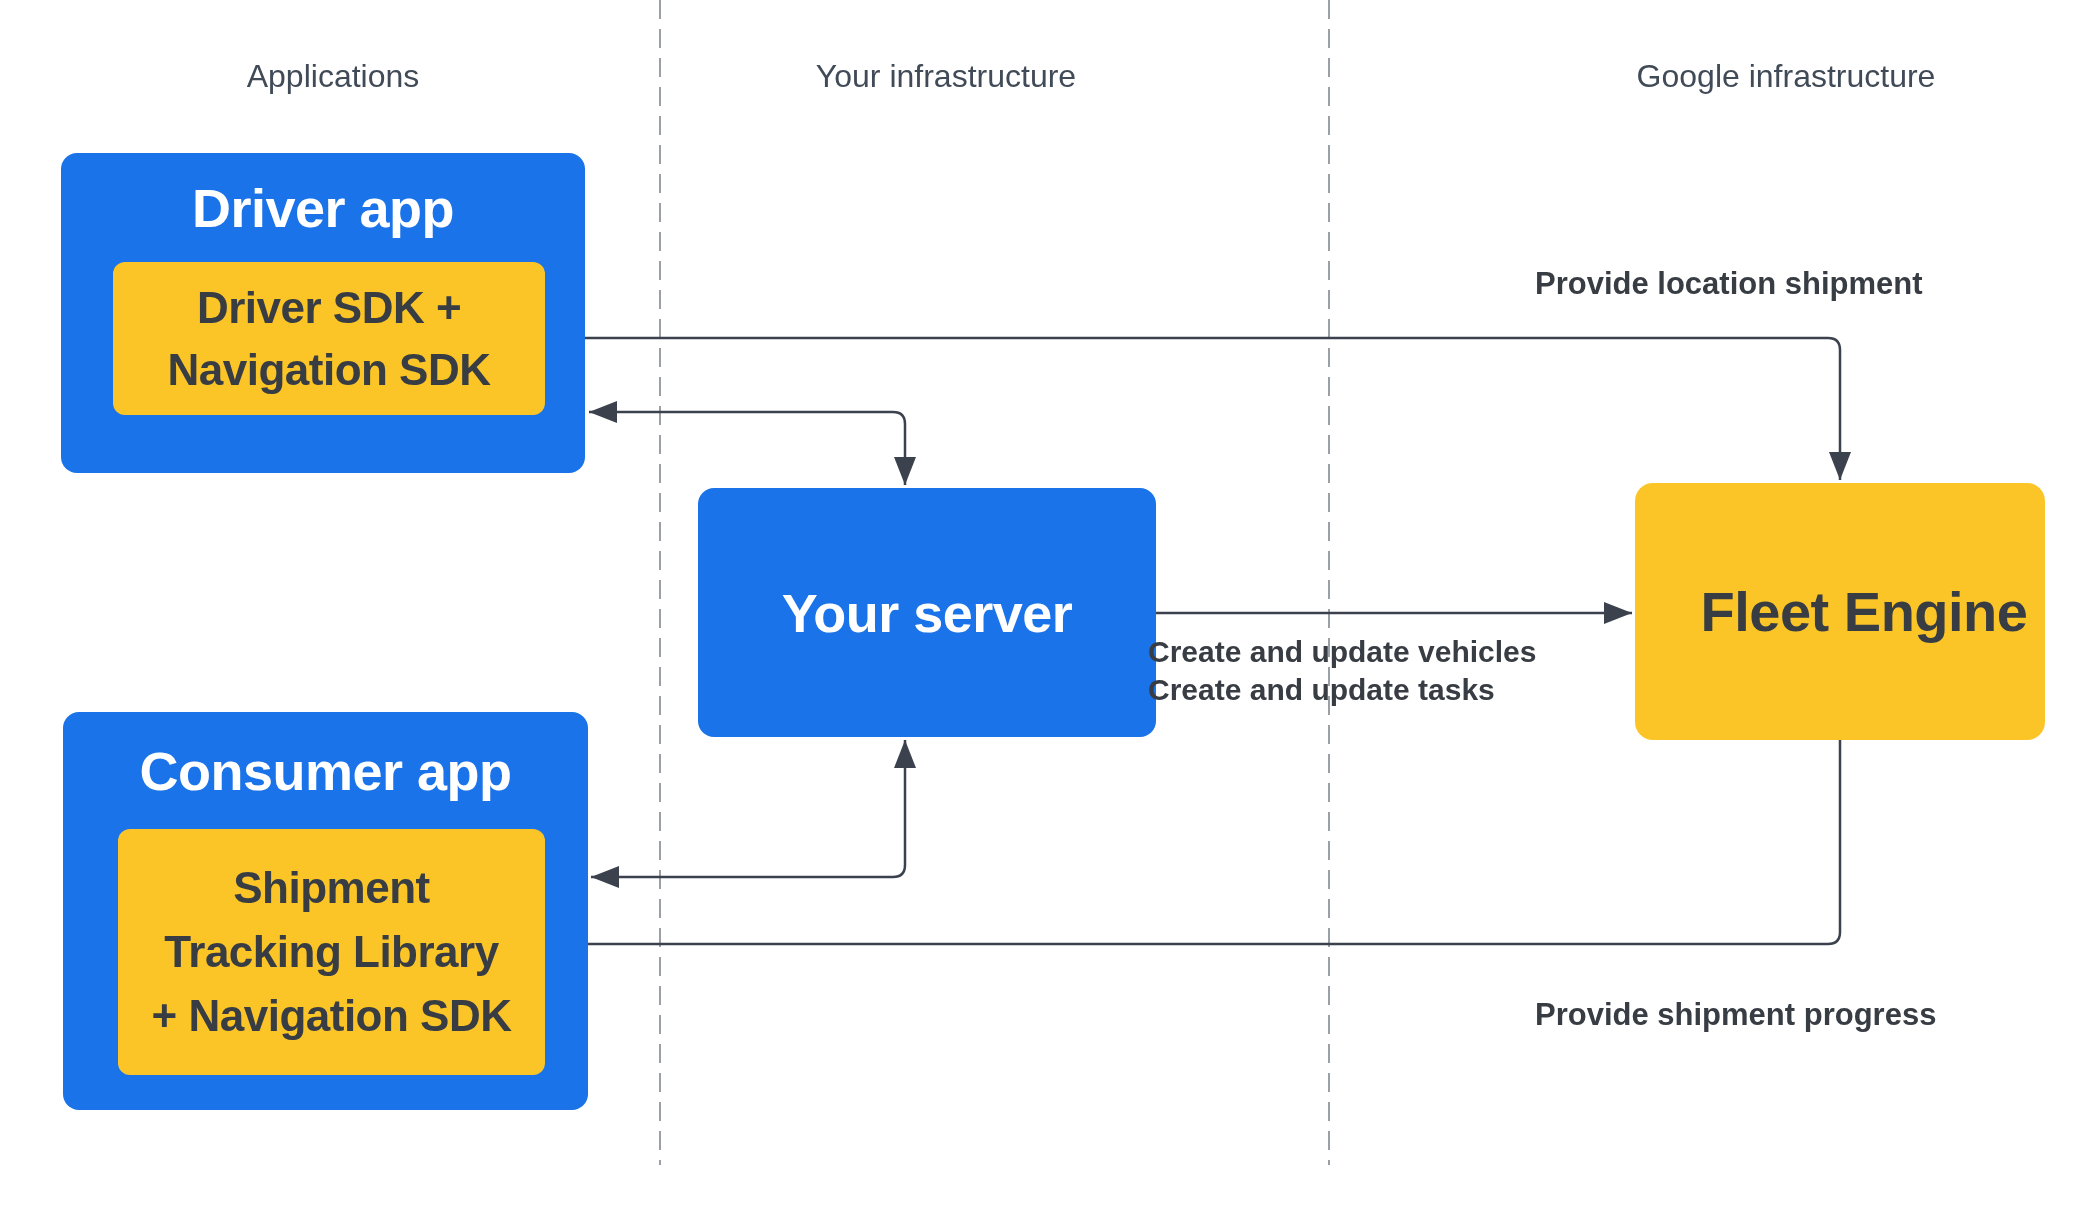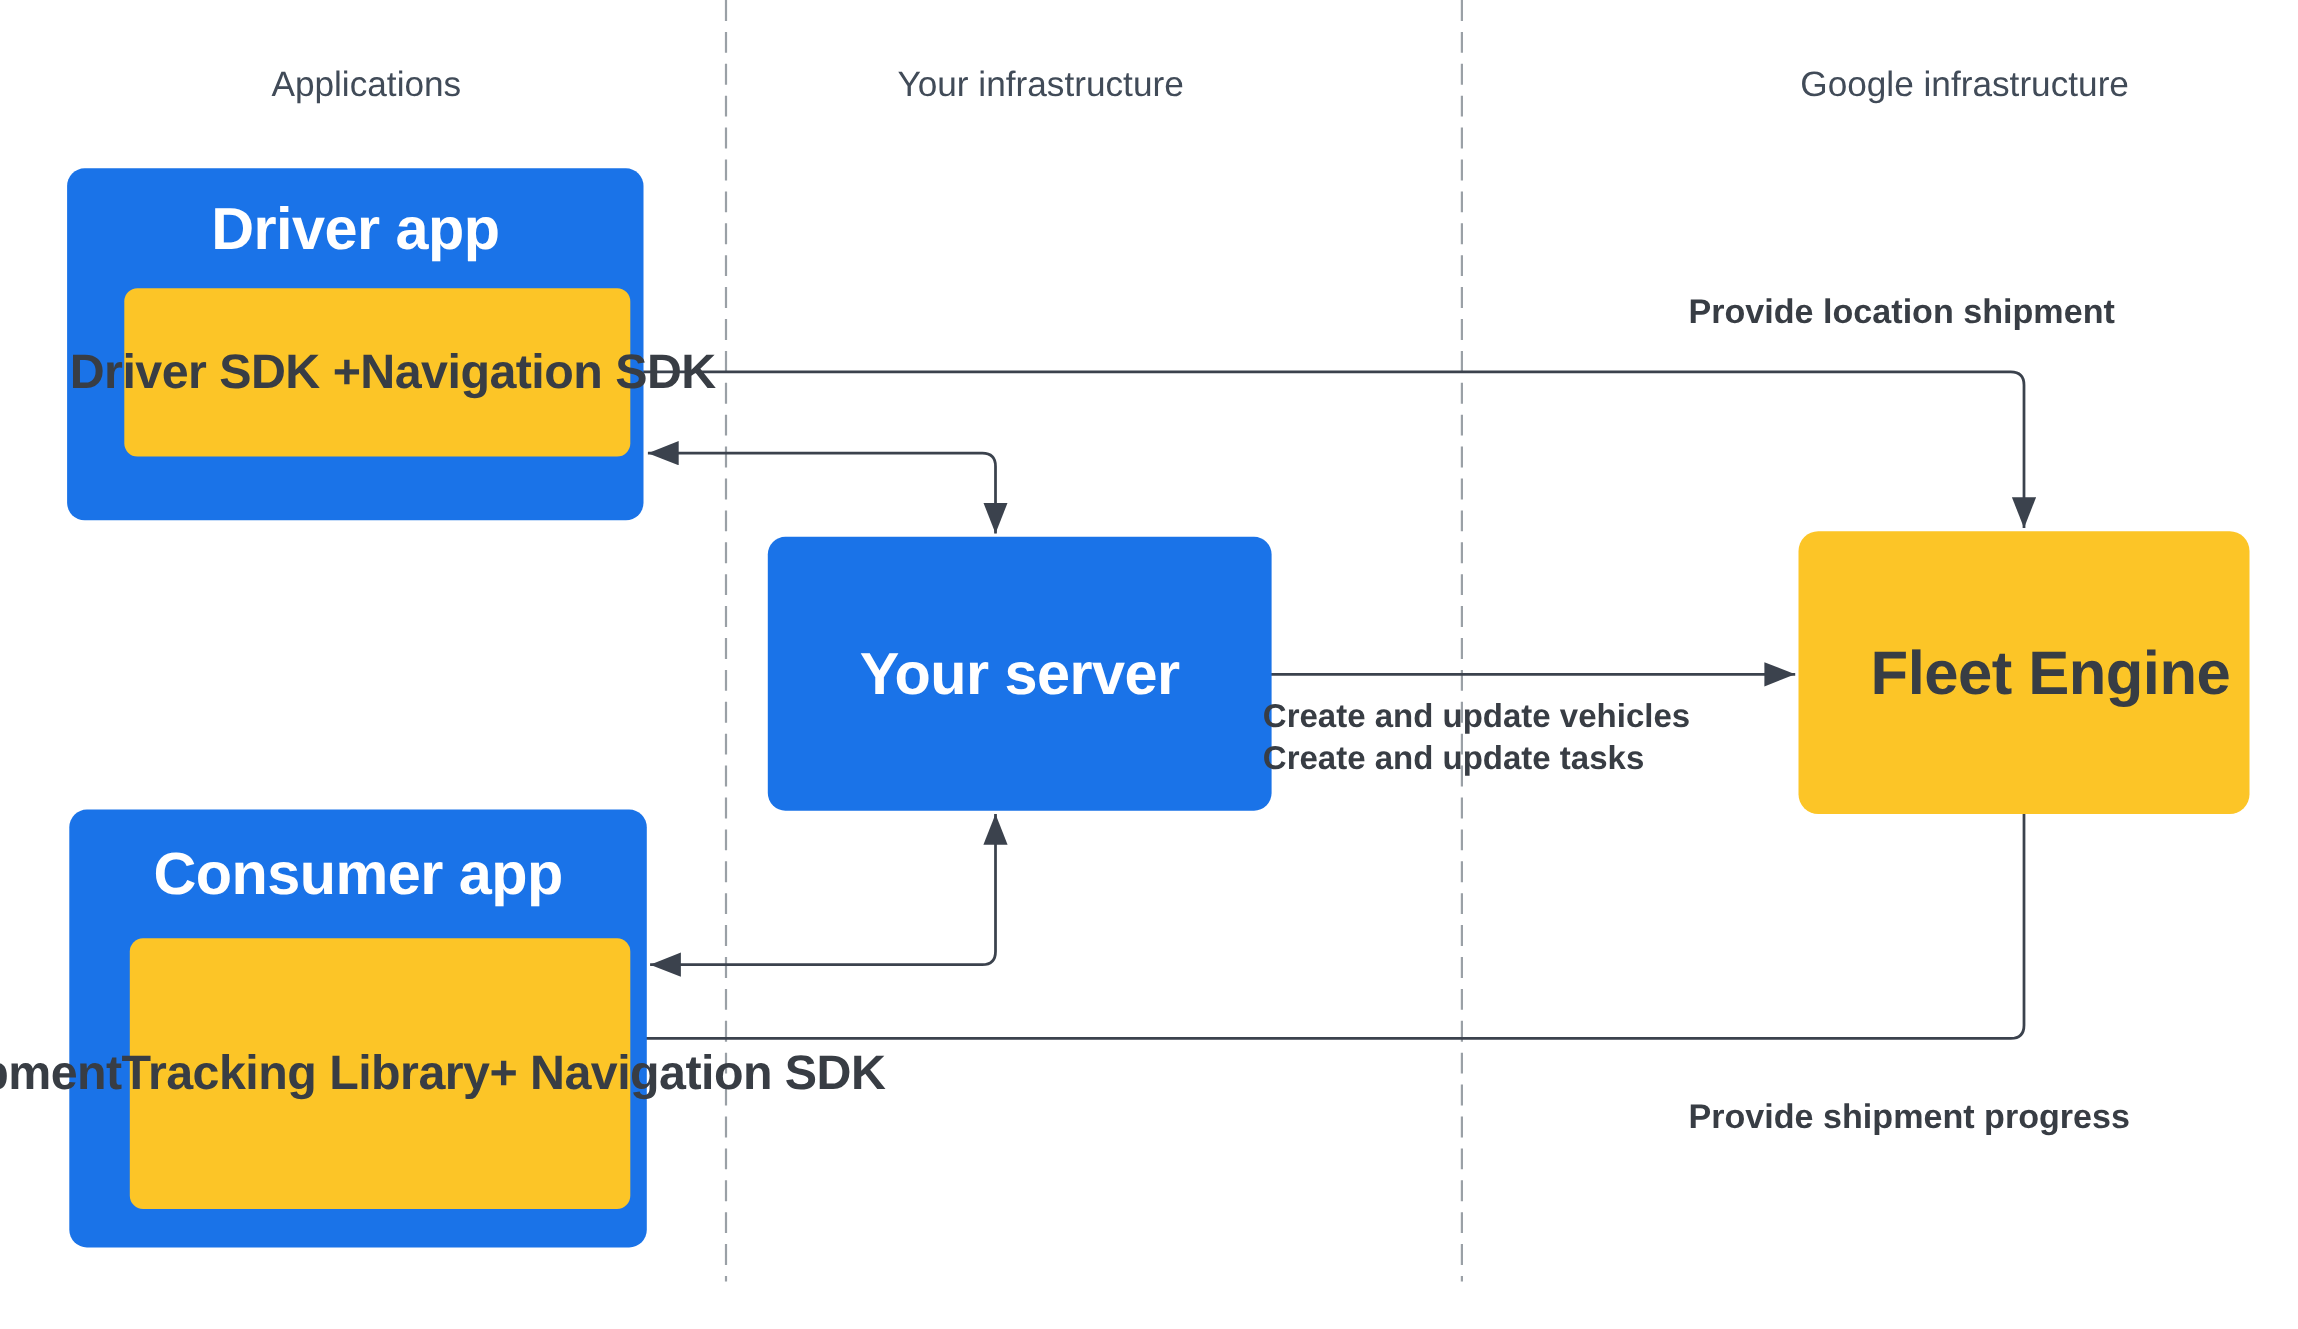--- a/index.html
+++ b/index.html
@@ -28,37 +28,36 @@
   }
   .node{position:absolute;box-sizing:border-box;}
   .blue-box{background:var(--blue);border-radius:16px;}
   .yellow-box{background:var(--yellow);border-radius:12px;}
   .app-title{
     display:flex;align-items:center;justify-content:center;
     color:#ffffff;font-weight:700;font-size:54px;letter-spacing:-0.5px;
     white-space:nowrap;
   }
   .sdk-box{
-    display:flex;flex-direction:row;align-items:center;justify-content:center;
+    display:flex;flex-direction:column;align-items:center;justify-content:center;
     color:var(--ink);font-weight:700;font-size:44px;letter-spacing:-0.5px;
     text-align:center;
-    padding-left:28px;
   }
   .sdk-box .ln{line-height:62px;white-space:nowrap;}
   #shipment-library .ln{line-height:64px;}
   .center-title{
     display:flex;align-items:center;justify-content:center;
     font-weight:700;white-space:nowrap;letter-spacing:-0.5px;
   }
   #your-server{left:698px;top:488px;width:458px;height:249px;color:#fff;font-size:54px;}
   #fleet-engine{left:1635px;top:483px;width:410px;height:257px;color:var(--ink);font-size:56px;border-radius:18px;padding-left:48px;}
   #driver-app{left:61px;top:153px;width:524px;height:320px;}
   #driver-app .app-title{height:109px;}
   #driver-sdk{margin-left:52px;width:432px;height:153px;}
-  #consumer-app{left:63px;top:712px;width:525px;height:398px;margin-top:24px;}
+  #consumer-app{left:63px;top:712px;width:525px;height:398px;}
   #consumer-app .app-title{height:117px;}
   #shipment-library{margin-left:55px;width:427px;height:246px;}
   .edge-label{
     position:absolute;
     color:var(--ink);font-weight:700;font-size:31px;line-height:44px;
     white-space:nowrap;
   }
   #label-location{left:1535px;top:262px;}
   #label-create{left:1148px;top:633px;line-height:38px;font-size:30px;}
   #label-shipment{left:1535px;top:993px;}

